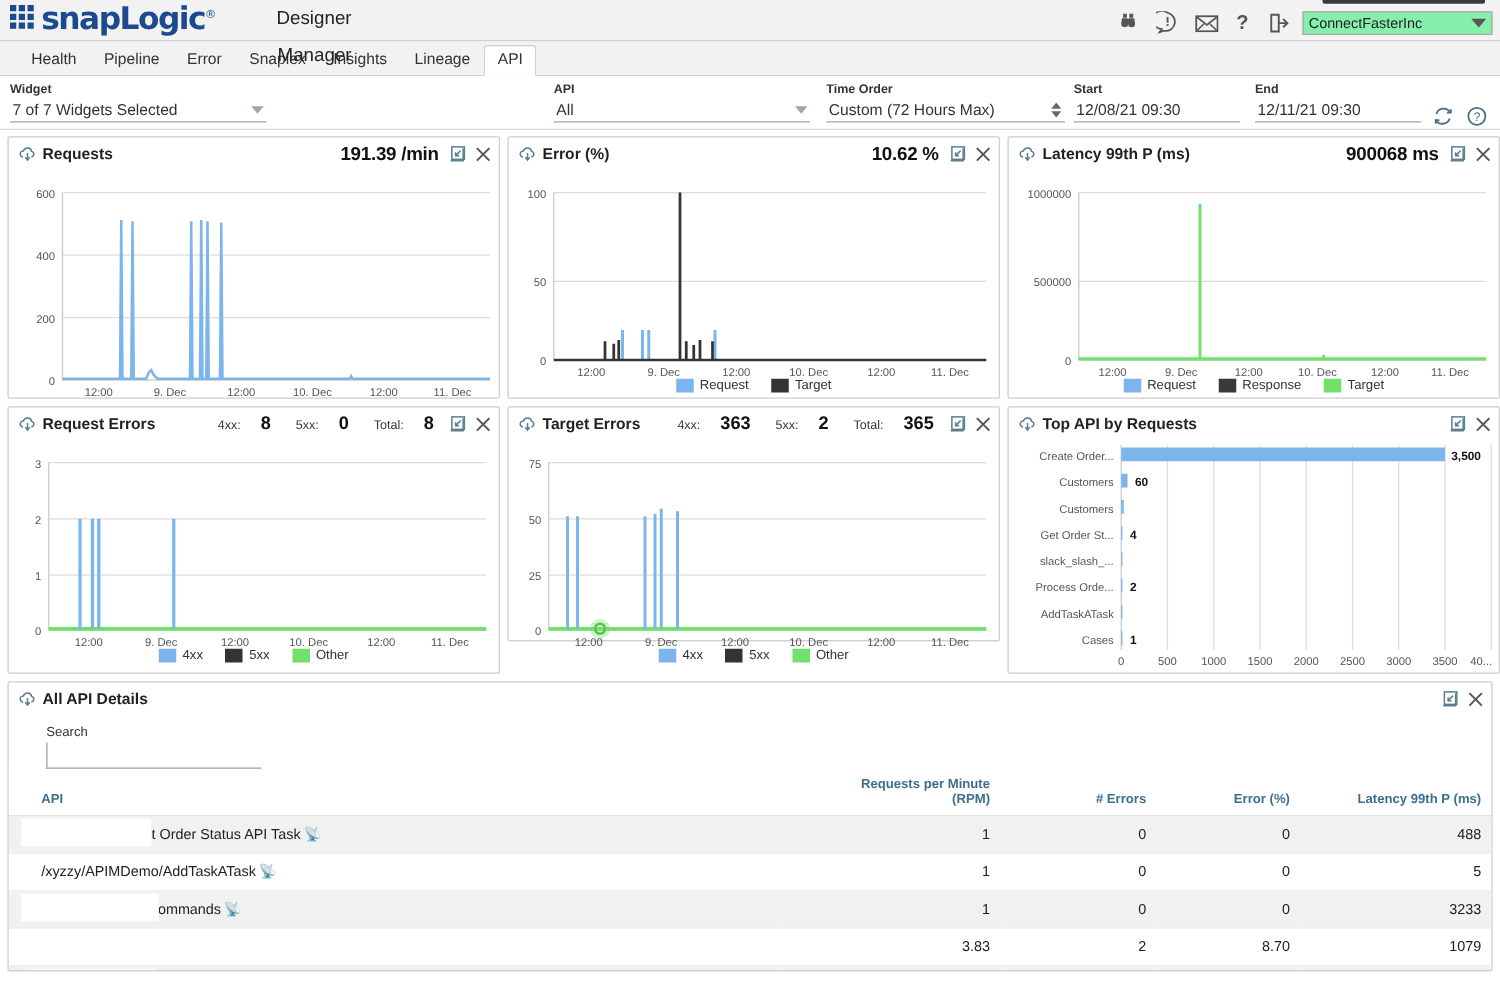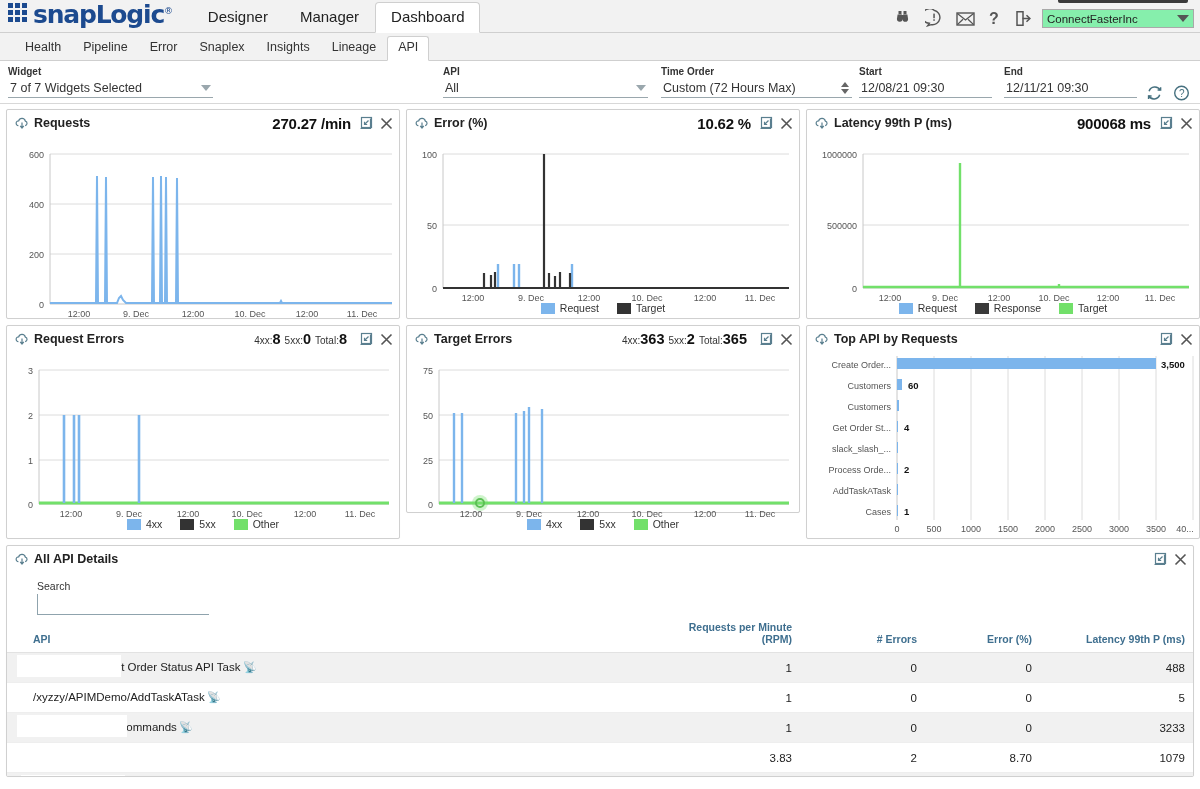--- a/index.html
+++ b/index.html
@@ -22,21 +22,21 @@
     grid-template-rows: repeat(3, 5px); gap: 2px; margin-right: 6px;
   }
   .logo-dots i { width: 5px; height: 5px; background: #1c4a8f; display: block; }
   .logo-text {
     font-size: 25px; font-weight: bold; color: #1c4a8f;
     letter-spacing: -1.2px; line-height: 26px;
     font-family: "DejaVu Sans", sans-serif;
   }
   .logo-text .reg { font-size: 9px; vertical-align: super; font-weight: normal; }
 
-  .mainnav { display: flex; align-items: flex-end; margin-left: 20px; height: 100%; }
+  .mainnav { display: flex; align-items: flex-end; margin-left: 20px; height: 100%; flex-direction: column; }
   .mainnav .item {
     font-size: 15px; color: #222; padding: 6px 16px 7px 16px;
     cursor: pointer; line-height: 17px;
   }
   .mainnav .item.active {
     background: #ffffff; border: 1px solid #cfcfcf; border-bottom: 1px solid #fff;
     border-radius: 4px 4px 0 0; position: relative; top: 1px; padding: 5px 15px 7px 15px;
   }
 
   .top-icons {
@@ -101,21 +101,21 @@
   .grid { padding: 5px 6px 0 6px; }
   .row { display: flex; gap: 6px; margin-bottom: 6px; }
   .widget {
     background: #fff; border: 1px solid #d0d0d0; border-radius: 2px;
     position: relative; box-shadow: 0 0 1px rgba(0,0,0,.05);
   }
   .w-head { height: 26px; display: flex; align-items: center; padding: 0 6px 0 8px; }
   .w-cloud { margin-right: 5px; display: flex; align-items: center; }
   .w-title { font-size: 12.5px; font-weight: bold; color: #222; }
   .w-kpi { margin-left: auto; font-size: 15px; font-weight: bold; color: #111; letter-spacing: -.2px; }
-  .w-stats { margin-left: auto; display: flex; align-items: baseline; gap: 0; white-space: nowrap; }
+  .w-stats { margin-left: auto; display: flex; align-items: baseline; gap: 16px; white-space: nowrap; }
   .w-stats .k { font-size: 10px; color: #333; }
   .w-stats .v { font-size: 14.5px; font-weight: bold; color: #111; margin-right: 4px; }
   .w-actions { display: flex; align-items: center; gap: 7px; margin-left: 8px; }
   .w-actions .act { cursor: pointer; display: flex; align-items: center; }
 
   .chart-area { position: relative; }
   svg { display: block; }
   .axtxt { font-family: "Liberation Sans", sans-serif; font-size: 9px; fill: #555; }
   .gline { stroke: #dcdcdc; stroke-width: 1; }
   .axline { stroke: #c8c8c8; stroke-width: 1; }
@@ -302,21 +302,21 @@
 
     <div class="widget" style="width:394px;height:210px;">
       <div class="w-head">
         <span class="w-cloud">
           <svg width="14" height="13" viewBox="0 0 14 13">
               <path d="M3.4 8.6a2.4 2.4 0 0 1 .3-4.8 3.4 3.4 0 0 1 6.6 .3 2.3 2.3 0 0 1-.2 4.5" fill="none" stroke="#5a7f8f" stroke-width="1.2"></path>
               <path d="M7 5.4v5.4M5.2 8.8L7 11l1.8-2.2" fill="none" stroke="#5a7f8f" stroke-width="1.2"></path>
             </svg>
         </span>
         <span class="w-title">Requests</span>
-        <span class="w-kpi">270.27 /min</span>
+        <span class="w-kpi">191.39 /min</span>
         <span class="w-actions">
           <span class="act">
             <svg width="14" height="14" viewBox="0 0 14 14">
                 <rect x="2.5" y="1.5" width="10" height="10" fill="none" stroke="#5a7f8f" stroke-width="1.2"></rect>
                 <path d="M1.5 12.5h10v-10" fill="none" stroke="#5a7f8f" stroke-width="1.2"></path>
                 <path d="M9.5 4.5l-4 4M5.5 5.8v2.7h2.7" fill="none" stroke="#5a7f8f" stroke-width="1.2"></path>
               </svg>
           </span>
           <span class="act">
             <svg width="13" height="13" viewBox="0 0 13 13">

